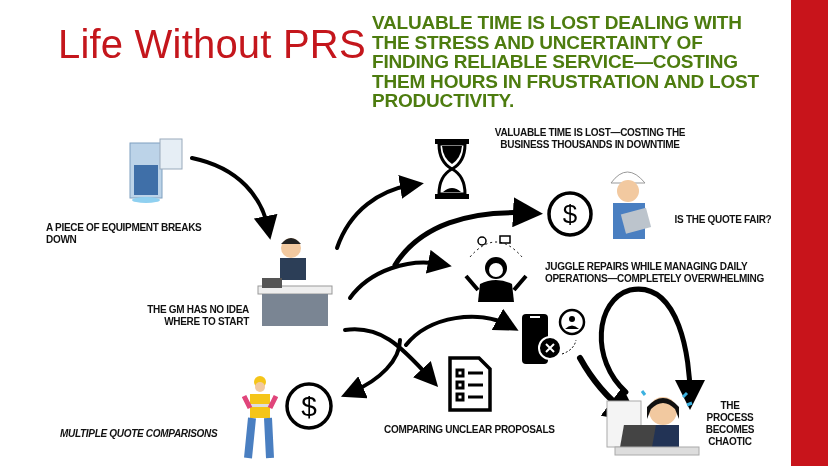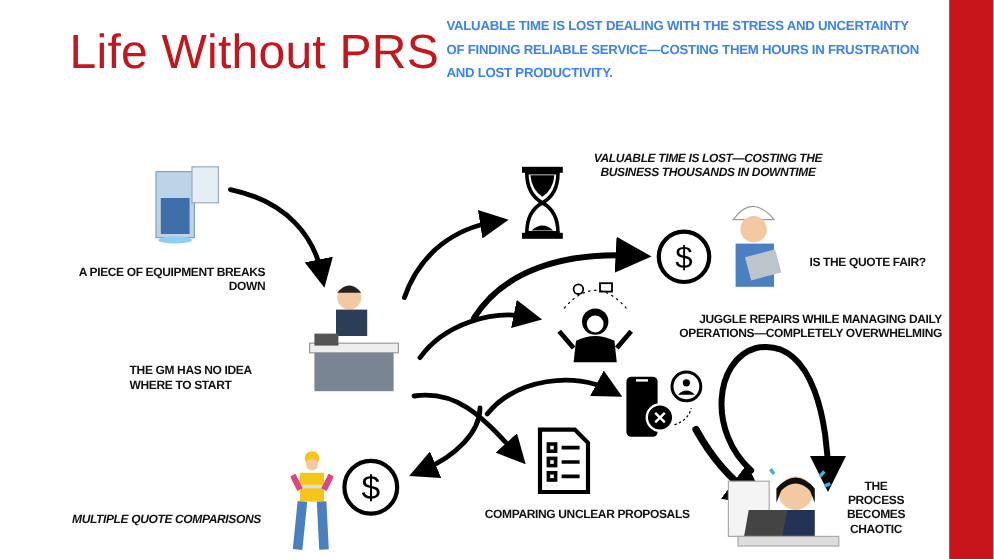--- a/index.html
+++ b/index.html
@@ -1,19 +1,19 @@
 <!DOCTYPE html>
 <html><head>
 <meta charset="utf-8">
 <style>
   html,body{margin:0;padding:0;background:#fff;}
   body{width:828px;height:466px;position:relative;overflow:hidden;font-family:"Liberation Sans",sans-serif;}
   .abs{position:absolute;}
   .title{left:22px;top:22px;font-size:40px;font-weight:normal;color:#c4161c;letter-spacing:0.2px;white-space:nowrap;margin-left:36px;}
-  .subtitle{left:372px;top:13px;width:400px;font-size:11px;font-weight:bold;color:#3b82f6;line-height:19.5px;letter-spacing:-0.2px;}
+  .subtitle{left:372px;top:13px;width:400px;font-size:19px;font-weight:bold;color:#4d7c0f;line-height:19.5px;letter-spacing:-0.2px;}
   .redband{left:791px;top:0;width:37px;height:466px;background:#c8141b;}
   .lbl{font-size:10px;font-weight:bold;color:#111;line-height:12px;text-transform:uppercase;letter-spacing:-0.3px;}
   svg.arrows{position:absolute;left:0;top:0;}
   .icon{position:absolute;}
 </style>
 </head>
 <body>
 
 <div class="abs title">Life Without PRS</div>
 <div class="abs subtitle">VALUABLE TIME  IS LOST DEALING WITH THE STRESS AND UNCERTAINTY OF FINDING RELIABLE SERVICE—COSTING THEM HOURS IN FRUSTRATION AND LOST PRODUCTIVITY.</div>
@@ -39,44 +39,44 @@
 </svg>
 
 <div class="icon" style="left:128px;top:135px;width:60px;height:70px;">
   <svg width="60" height="70">
       <rect x="2" y="8" width="32" height="55" fill="#bcd3e8" stroke="#7fa0c0"></rect>
       <rect x="6" y="30" width="24" height="30" fill="#3f6fa8"></rect>
       <rect x="32" y="4" width="22" height="30" fill="#e6eef5" stroke="#9ab"></rect>
       <ellipse cx="18" cy="65" rx="14" ry="3" fill="#8fd0f0"></ellipse>
     </svg>
 </div>
-<div class="abs lbl" style="left:46px;top:222px;width:175px;text-align:right;">A PIECE OF EQUIPMENT BREAKS DOWN</div>
+<div class="abs lbl" style="left:46px;top:222px;width:175px;text-align:left;">A PIECE OF EQUIPMENT BREAKS DOWN</div>
 
 <div class="icon" style="left:256px;top:234px;width:80px;height:95px;">
   <svg width="80" height="95">
       <circle cx="35" cy="14" r="10" fill="#f2c9a0"></circle>
       <path d="M25,10 q10,-12 20,0" fill="#222"></path>
       <rect x="24" y="24" width="26" height="22" fill="#2c3e57"></rect>
       <rect x="2" y="52" width="74" height="8" fill="#eee" stroke="#999"></rect>
       <rect x="6" y="60" width="66" height="32" fill="#7a8593"></rect>
       <rect x="6" y="44" width="20" height="10" fill="#555"></rect>
     </svg>
 </div>
-<div class="abs lbl" style="left:108px;top:304px;width:125px;text-align:left;">THE GM HAS NO IDEA WHERE TO START</div>
+<div class="abs lbl" style="left:124px;top:304px;width:125px;text-align:right;">THE GM HAS NO IDEA WHERE TO START</div>
 
 <div class="icon" style="left:433px;top:138px;width:38px;height:62px;">
   <svg width="38" height="62">
       <rect x="2" y="1" width="34" height="5" fill="#000"></rect>
       <rect x="2" y="56" width="34" height="5" fill="#000"></rect>
       <path d="M6,6 L32,6 Q32,24 19,31 Q32,38 32,56 L6,56 Q6,38 19,31 Q6,24 6,6z" fill="none" stroke="#000" stroke-width="3"></path>
       <path d="M9,8 L29,8 Q28,20 19,26 Q10,20 9,8z" fill="#000"></path>
       <path d="M10,54 Q19,46 28,54z" fill="#000"></path>
     </svg>
 </div>
-<div class="abs lbl" style="left:480px;top:127px;width:220px;text-align:center;font-style:italic;">VALUABLE TIME IS LOST—COSTING THE BUSINESS THOUSANDS IN DOWNTIME</div>
+<div class="abs lbl" style="left:480px;top:127px;width:220px;text-align:center;">VALUABLE TIME IS LOST—COSTING THE BUSINESS THOUSANDS IN DOWNTIME</div>
 
 <div class="icon" style="left:546px;top:190px;width:48px;height:48px;">
   <svg width="48" height="48">
       <circle cx="24" cy="24" r="21" fill="none" stroke="#000" stroke-width="3.5"></circle>
       <text x="24" y="33" font-size="26" font-family="Liberation Sans, sans-serif" text-anchor="middle" fill="#000">$</text>
     </svg>
 </div>
 <div class="icon" style="left:605px;top:165px;width:48px;height:75px;">
   <svg width="48" height="75">
       <path d="M6,18 q16,-22 34,0z" fill="#fff" stroke="#999"></path>
@@ -91,21 +91,21 @@
   <svg width="72" height="70">
       <path d="M10,25 Q36,-5 62,25" fill="none" stroke="#000" stroke-dasharray="2,3"></path>
       <circle cx="22" cy="9" r="4" fill="none" stroke="#000" stroke-width="1.5"></circle>
       <rect x="40" y="4" width="10" height="7" fill="none" stroke="#000" stroke-width="1.5"></rect>
       <circle cx="36" cy="36" r="11" fill="#000"></circle>
       <circle cx="36" cy="38" r="7" fill="#fff"></circle>
       <path d="M18,70 L20,52 Q36,44 52,52 L54,70z" fill="#000"></path>
       <path d="M6,44 L18,58 M66,44 L54,58" stroke="#000" stroke-width="4"></path>
     </svg>
 </div>
-<div class="abs lbl" style="left:545px;top:261px;width:240px;text-align:right;">JUGGLE REPAIRS WHILE MANAGING DAILY OPERATIONS—COMPLETELY OVERWHELMING</div>
+<div class="abs lbl" style="left:545px;top:261px;width:240px;text-align:left;">JUGGLE REPAIRS WHILE MANAGING DAILY OPERATIONS—COMPLETELY OVERWHELMING</div>
 
 <div class="icon" style="left:520px;top:306px;width:66px;height:60px;">
   <svg width="66" height="60">
       <rect x="2" y="8" width="26" height="50" rx="4" fill="#000"></rect>
       <rect x="10" y="10" width="10" height="2" fill="#fff"></rect>
       <circle cx="30" cy="42" r="11" fill="#000" stroke="#fff" stroke-width="2"></circle>
       <path d="M26,38 L34,46 M34,38 L26,46" stroke="#fff" stroke-width="2"></path>
       <circle cx="52" cy="16" r="12" fill="#fff" stroke="#000" stroke-width="2.5"></circle>
       <circle cx="52" cy="13" r="3" fill="#000"></circle>
       <path d="M45,23 Q52,16 59,23z" fill="#000"></path>
@@ -137,21 +137,21 @@
       <g fill="none" stroke="#000" stroke-width="3">
         <rect x="10" y="15" width="6" height="6"></rect>
         <rect x="10" y="27" width="6" height="6"></rect>
         <rect x="10" y="39" width="6" height="6"></rect>
       </g>
       <g stroke="#000" stroke-width="3">
         <path d="M21,18 L36,18 M21,30 L36,30 M21,42 L36,42"></path>
       </g>
     </svg>
 </div>
-<div class="abs lbl" style="left:384px;top:424px;width:190px;margin-left:20px;">COMPARING UNCLEAR PROPOSALS</div>
+<div class="abs lbl" style="left:384px;top:424px;width:190px;">COMPARING UNCLEAR PROPOSALS</div>
 
 <div class="icon" style="left:605px;top:385px;width:100px;height:78px;">
   <svg width="100" height="78">
       <rect x="2" y="16" width="34" height="46" fill="#f4f4f4" stroke="#aaa"></rect>
       <circle cx="58" cy="26" r="14" fill="#f2c9a0"></circle>
       <path d="M42,22 Q58,4 74,22 L74,34 L70,24 Q58,12 46,24 L42,34z" fill="#111"></path>
       <rect x="44" y="40" width="30" height="22" fill="#223355"></rect>
       <rect x="26" y="40" width="32" height="24" fill="#444" transform="skewX(-10)"></rect>
       <rect x="10" y="62" width="84" height="8" fill="#ddd" stroke="#aaa"></rect>
       <path d="M78,12 l4,-4 M82,20 l5,-2 M40,10 l-3,-4" stroke="#3bb1e0" stroke-width="3"></path>

